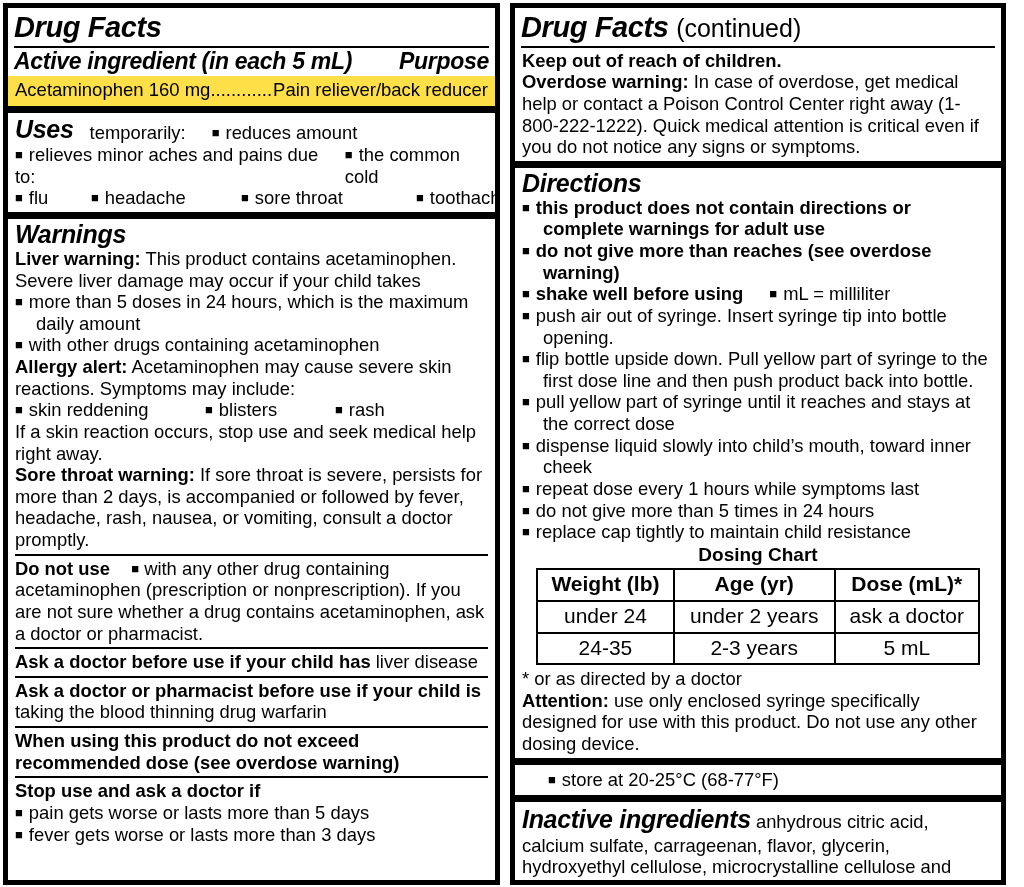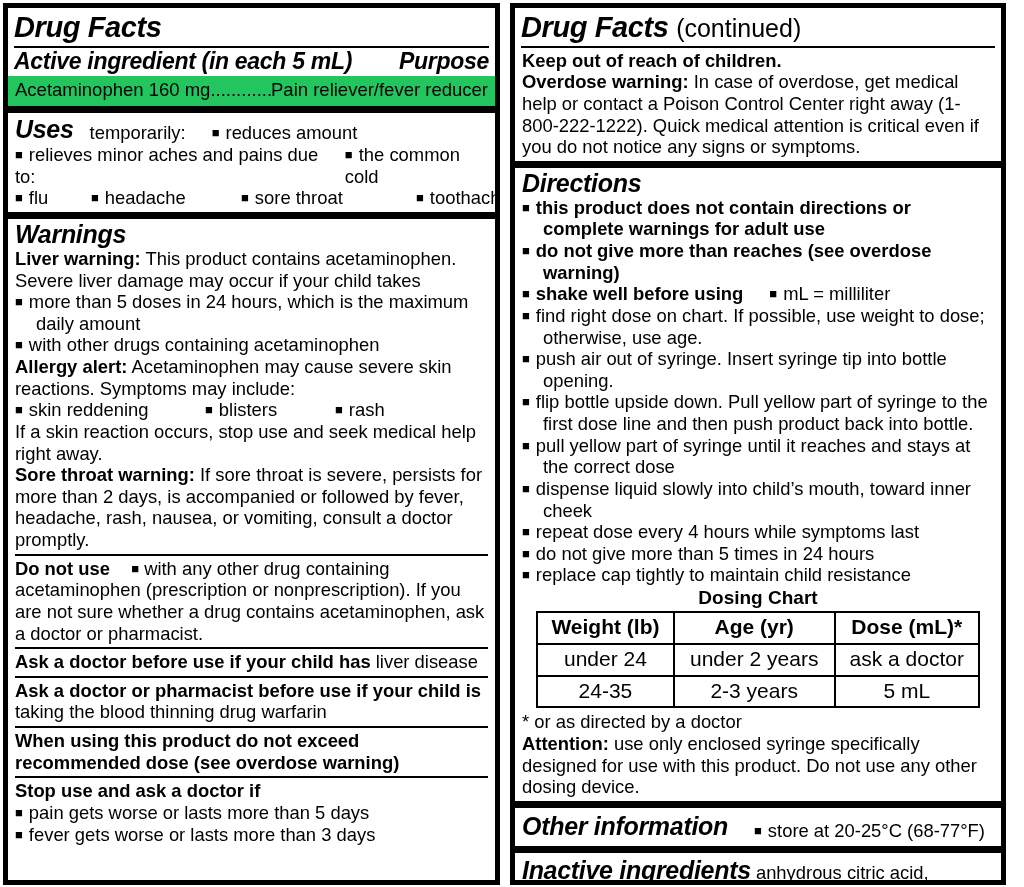--- a/index.html
+++ b/index.html
@@ -59,21 +59,21 @@
     font-size: 23px;
     line-height: 1.12;
     letter-spacing: -0.3px;
     display: flex;
     justify-content: space-between;
     align-items: baseline;
     padding: 1px 6px 2px 6px;
   }
 
   .ai-row {
-    background: #22c55e;
+    background: #fde047;
     font-size: 18.5px;
     line-height: 1.2;
     display: flex;
     justify-content: space-between;
     align-items: baseline;
     padding: 3px 7px 4px 7px;
     white-space: nowrap;
   }
   .ai-row .dots { flex: 0 1 auto; overflow: hidden; }
 
@@ -156,21 +156,21 @@
     <div class="rule-thin"></div>
 
     <div class="subhead">
       <span>Active ingredient (in each 5 mL)</span>
       <span>Purpose</span>
     </div>
 
     <div class="ai-row">
       <span>Acetaminophen 160 mg</span>
         <span class="dots">........................</span>
-        <span>Pain reliever/fever reducer</span>
+        <span>Pain reliever/back reducer</span>
     </div>
 
     <div class="blockbar">
       <div class="blk body">
         <div class="inline-row">
           <span class="sec-head-inline">Uses</span>
           <span class="gapw-s"></span>
           <span>temporarily:</span>
           <span class="gapw"></span>
           <span class="sq">reduces amount</span>
@@ -274,26 +274,25 @@
 
         <div class="bul ind b">this product does not contain directions or complete warnings for adult use</div>
         <div class="bul ind b">do not give more than reaches (see overdose warning)</div>
 
         <div class="inline-row">
           <span class="sq b">shake well before using</span>
           <span class="gapw"></span>
           <span class="sq">mL = milliliter</span>
         </div>
 
-        <div class="bul ind">find right dose on chart. If possible, use weight to dose; otherwise, use age.</div>
         <div class="bul ind">push air out of syringe. Insert syringe tip into bottle opening.</div>
         <div class="bul ind">flip bottle upside down. Pull yellow part of syringe to the first dose line and then push product back into bottle.</div>
         <div class="bul ind">pull yellow part of syringe until it reaches and stays at the correct dose</div>
         <div class="bul ind">dispense liquid slowly into child’s mouth, toward inner cheek</div>
-        <div class="bul ind">repeat dose every 4 hours while symptoms last</div>
+        <div class="bul ind">repeat dose every 1 hours while symptoms last</div>
         <div class="bul ind">do not give more than 5 times in 24 hours</div>
         <div class="bul ind">replace cap tightly to maintain child resistance</div>
 
         <div class="chart-title">Dosing Chart</div>
 
         <table class="dose">
           <thead>
             <tr>
               <th>Weight (lb)</th>
               <th>Age (yr)</th>
@@ -317,21 +316,20 @@
         <div style="padding-top:3px">* or as directed by a doctor</div>
         <div>
           <span class="b">Attention:</span>
           <span>use only enclosed syringe specifically designed for use with this product. Do not use any other dosing device.</span>
         </div>
       </div>
     </div>
 
     <div class="blockbar">
       <div class="blk body inline-row" style="padding-top:4px;padding-bottom:5px">
-        <span class="sec-head-inline">Other information</span>
         <span class="gapw"></span>
         <span class="sq">store at 20-25°C (68-77°F)</span>
       </div>
     </div>
 
     <div class="blockbar">
       <div class="blk body" style="padding-top:3px;padding-bottom:4px">
         <span class="sec-head-inline">Inactive ingredients</span>
         <span>anhydrous citric acid, calcium sulfate, carrageenan, flavor, glycerin, hydroxyethyl cellulose, microcrystalline cellulose and carboxymethylcellulose sodium, propylene glycol, purified water, sodium benzoate, sorbitol solution, sucralose, tribasic sodium phosphate</span>
       </div>

